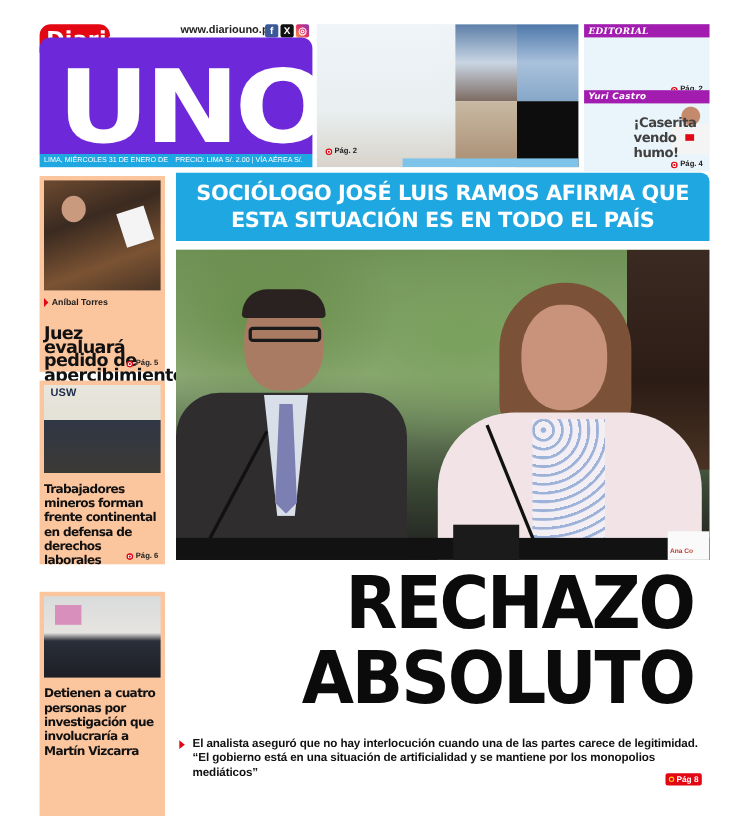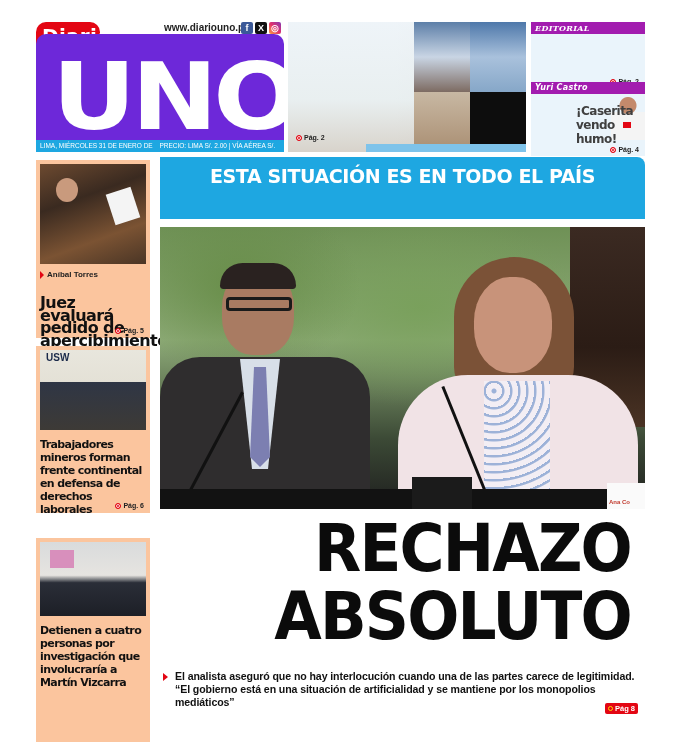--- a/index.html
+++ b/index.html
@@ -182,20 +182,21 @@
 <div class="side-card card-3">
   <div class="side-photo"></div>
   <div class="side-title">Detienen a cuatro personas por investigación que involucraría a Martín Vizcarra</div>
   <div class="page-ref">
     <span class="dot"></span>
     <span>Pág. 4</span>
   </div>
 </div>
 
 <div class="deck-banner">
+  <div>SOCIÓLOGO JOSÉ LUIS RAMOS AFIRMA QUE</div>
   <div>ESTA SITUACIÓN ES EN TODO EL PAÍS</div>
 </div>
 
 <div class="main-photo">
   <div class="carved-chair"></div>
   <div class="man">
     <div class="man-suit"></div>
     <div class="man-shirt"></div>
     <div class="man-tie"></div>
     <div class="man-head"></div>

